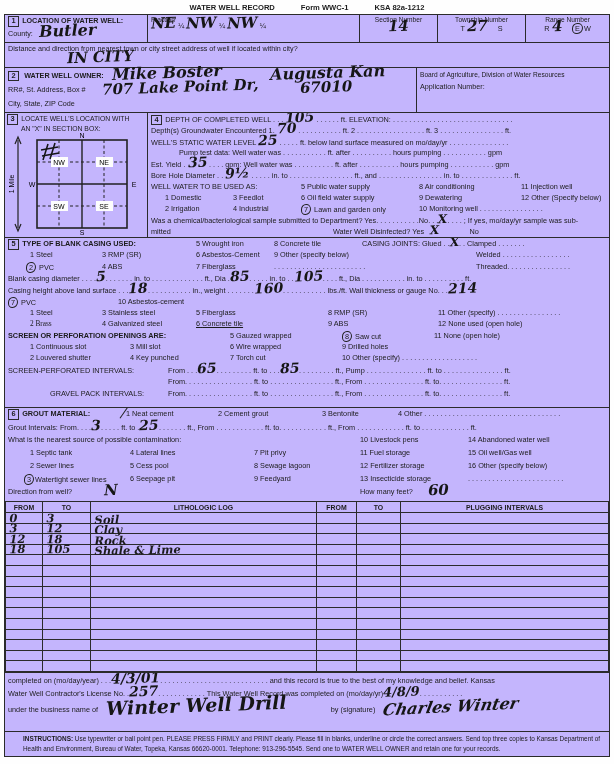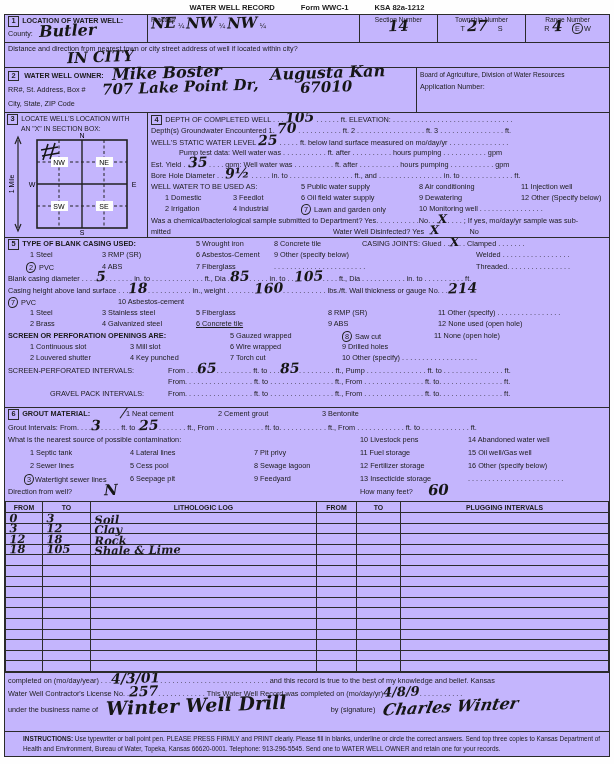--- a/index.html
+++ b/index.html
@@ -242,21 +242,21 @@
         <span class="opt"><span>10</span> <span>Asbestos-cement</span></span>
       </div>
       <div class="optrow" style="padding-left:22px;">
         <span class="opt" style="width:72px;"><span>1</span> <span>Steel</span></span>
         <span class="opt" style="width:94px;"><span>3</span> <span>Stainless steel</span></span>
         <span class="opt" style="width:132px;"><span>5</span> <span>Fiberglass</span></span>
         <span class="opt" style="width:110px;"><span>8</span> <span>RMP (SR)</span></span>
         <span class="opt"><span>11</span> <span>Other (specify) . . . . . . . . . . . . . . . .</span></span>
       </div>
       <div class="optrow" style="padding-left:22px;">
-        <span class="opt" style="width:72px;"><span>2</span> <span>Brass</span></span>
+        <span class="opt" style="width:72px;font-family:Liberation Serif, serif;"><span>2</span> <span>Brass</span></span>
         <span class="opt" style="width:94px;"><span>4</span> <span>Galvanized steel</span></span>
         <span class="opt" style="width:132px;text-decoration:underline;"><span>6</span> <span>Concrete tile</span></span>
         <span class="opt" style="width:110px;"><span>9</span> <span>ABS</span></span>
         <span class="opt"><span>12</span> <span>None used (open hole)</span></span>
       </div>
       <div class="optrow">
         <span class="opt" style="width:222px;font-weight:bold;">SCREEN OR PERFORATION OPENINGS ARE:</span>
         <span class="opt" style="width:112px;"><span>5</span> <span>Gauzed wrapped</span></span>
         <span class="opt" style="width:92px;"><span class="circ">8</span> <span>Saw cut</span></span>
         <span class="opt"><span>11</span> <span>None (open hole)</span></span>
@@ -287,20 +287,21 @@
       </div>
     </div>
 
     <div class="row" style="height:92px;padding:1px 0 0 3px;overflow:hidden;">
       <div class="optrow" style="height:13px;">
         <span class="opt" style="width:118px;"><span class="secnum">6</span><span style="font-weight:bold;">GROUT MATERIAL:</span></span>
         <span class="mark-slash" style="left:112px;top:4px;"></span>
         <span class="opt" style="width:92px;"><span>1</span> <span>Neat cement</span></span>
         <span class="opt" style="width:104px;"><span>2</span> <span>Cement grout</span></span>
         <span class="opt" style="width:76px;"><span>3</span> <span>Bentonite</span></span>
+        <span class="opt"><span>4</span> <span>Other . . . . . . . . . . . . . . . . . . . . . . . . . . . . . . . . . .</span></span>
       </div>
       <div class="ln" style="height:13px;">
         <span>Grout Intervals:    From. . . .</span><span class="hw s14">3</span><span>. . . . . ft. to .</span><span class="hw s14">25</span><span>. . . . . . .  ft.,  From . . . . . . . . . . . .  ft.  to. . . . . . . . . . . .  ft.,   From . . . . . . . . . . . .  ft.  to  . . . . . . . . . . . .  ft.</span>
       </div>
       <div class="optrow" style="height:13px;">
         <span class="opt" style="width:352px;">What is the nearest source of possible contamination:</span>
         <span class="opt" style="width:108px;"><span>10</span> <span>Livestock pens</span></span>
         <span class="opt"><span>14</span> <span>Abandoned water well</span></span>
       </div>
       <div class="optrow" style="height:13px;padding-left:22px;">

